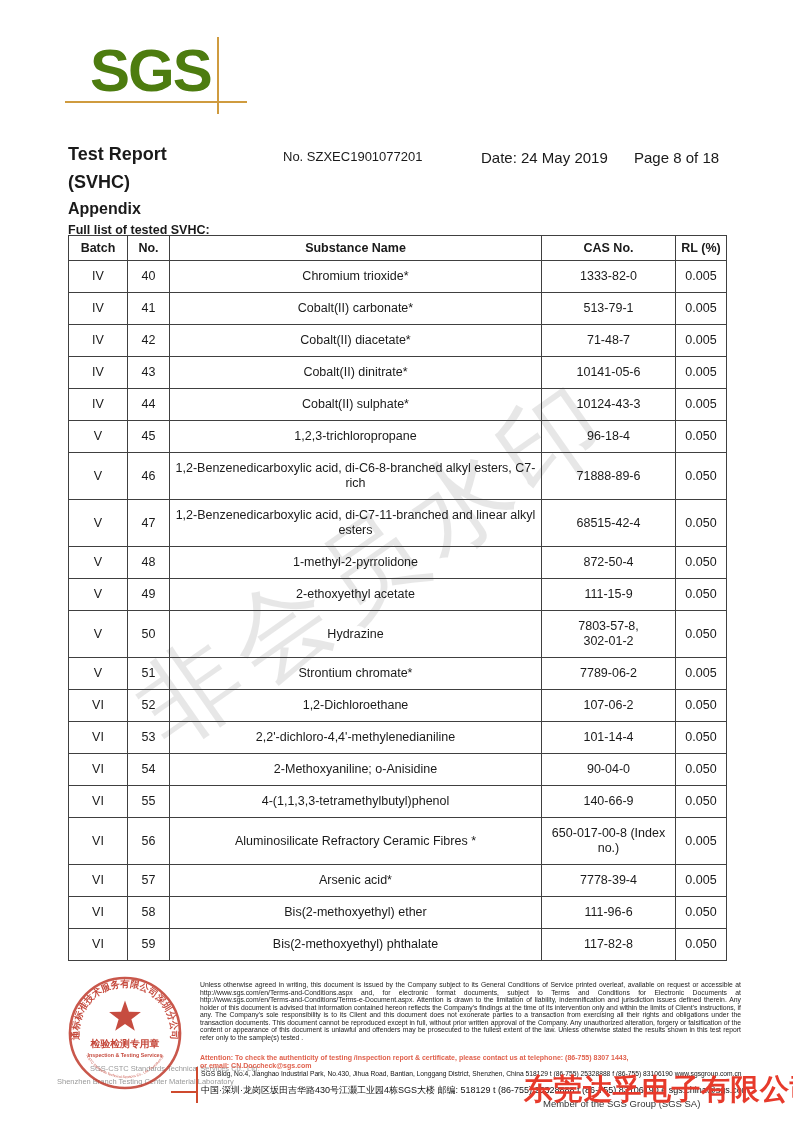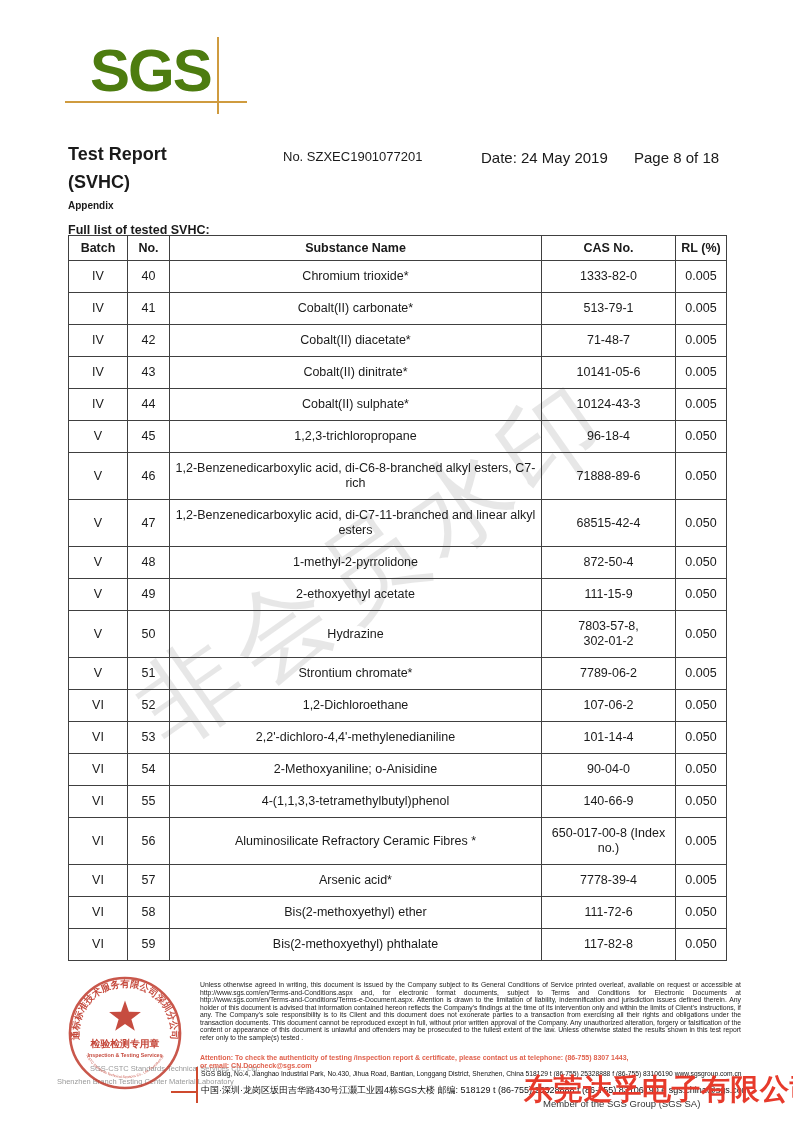--- a/index.html
+++ b/index.html
@@ -19,21 +19,21 @@
     position:absolute; left:90px; top:36px; z-index:1;
     font-size:60px; font-weight:bold; letter-spacing:-2px; color:#4d7c0f;
   }
   .logo-hline { position:absolute; left:65px; top:101px; width:182px; height:2px; background:#cf9b3f; z-index:1; }
   .logo-vline { position:absolute; left:217px; top:37px; width:2px; height:77px; background:#cf9b3f; z-index:1; }
   .report-title   { position:absolute; left:68px;  top:144px; font-size:18px; font-weight:bold; z-index:1; }
   .report-subtitle{ position:absolute; left:68px;  top:172px; font-size:18px; font-weight:bold; z-index:1; }
   .report-no   { position:absolute; left:283px; top:149px; font-size:13px; z-index:1; }
   .report-date { position:absolute; left:481px; top:149px; font-size:15px; z-index:1; }
   .report-page { position:absolute; left:634px; top:149px; font-size:15px; z-index:1; }
-  .appendix-heading    { position:absolute; left:68px; top:200px; font-size:10px; font-weight:bold; z-index:1; }
+  .appendix-heading    { position:absolute; left:68px; top:200px; font-size:16px; font-weight:bold; z-index:1; }
   .appendix-subheading { position:absolute; left:68px; top:223px; font-size:12.5px; font-weight:bold; z-index:1; }
   
   table.svhc {
     position:absolute; left:68px; top:235px; width:658px; z-index:1;
     border-collapse:collapse; table-layout:fixed; background:transparent;
   }
   table.svhc th, table.svhc td { border:1px solid #404040; }
   table.svhc th { font-size:12.5px; font-weight:bold; padding:5px 2px; text-align:center; }
   table.svhc td { font-size:12.5px; padding:8px 3px; text-align:center; vertical-align:middle; line-height:15px; }
   td.col-substance { text-align:left; padding-left:4px; padding-right:4px; }
@@ -225,21 +225,21 @@
           <td class="col-batch">VI</td>
           <td class="col-no">57</td>
           <td class="col-substance">Arsenic acid*</td>
           <td class="col-cas">7778-39-4</td>
           <td class="col-rl">0.005</td>
         </tr>
         <tr>
           <td class="col-batch">VI</td>
           <td class="col-no">58</td>
           <td class="col-substance">Bis(2-methoxyethyl) ether</td>
-          <td class="col-cas">111-72-6</td>
+          <td class="col-cas">111-96-6</td>
           <td class="col-rl">0.050</td>
         </tr>
         <tr>
           <td class="col-batch">VI</td>
           <td class="col-no">59</td>
           <td class="col-substance">Bis(2-methoxyethyl) phthalate</td>
           <td class="col-cas">117-82-8</td>
           <td class="col-rl">0.050</td>
         </tr>
       </tbody>

